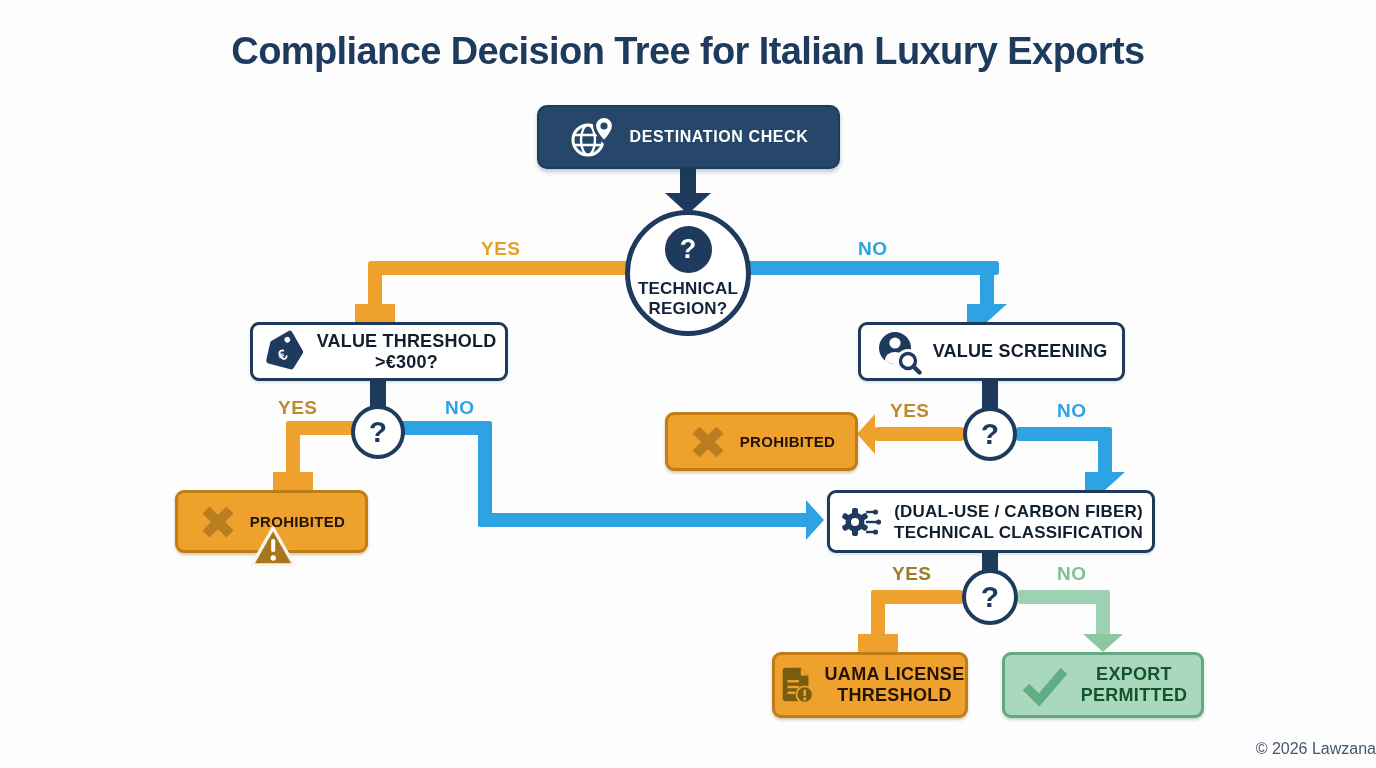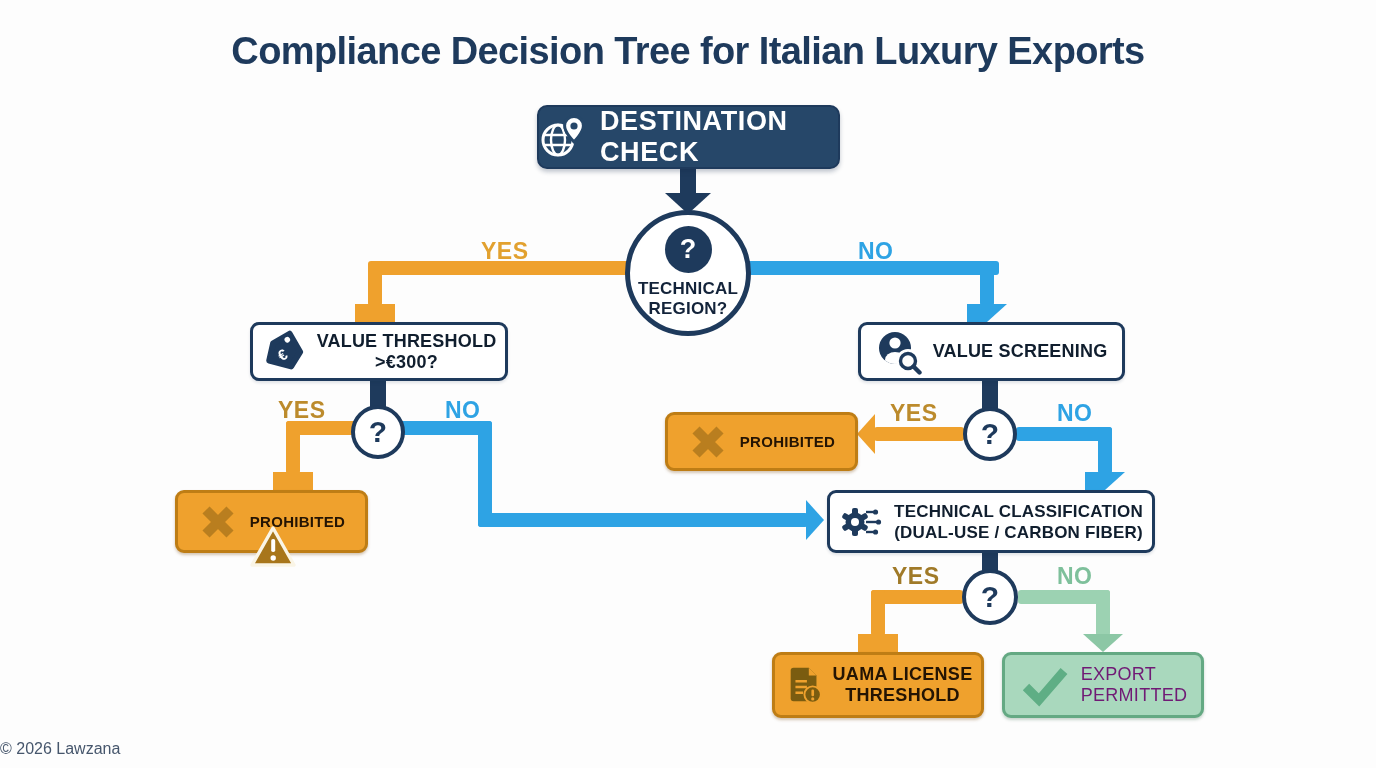--- a/index.html
+++ b/index.html
@@ -9,21 +9,21 @@
     font-family:"Liberation Sans","DejaVu Sans",sans-serif;
   }
   .stage{position:absolute;inset:0;}
 
   
   .title{
     position:absolute;left:0;top:30px;width:100%;text-align:center;
     font-size:38px;font-weight:700;letter-spacing:-0.6px;color:var(--navy);
   }
   .footer{
-    position:absolute;left:0;top:740px;width:100%;text-align:left;
+    position:absolute;left:0;top:740px;width:100%;text-align:right;
     font-size:16px;color:var(--footerColor);
   }
 
   
   .lh{position:absolute;height:14px;z-index:1;border-radius:3px;}
   .lv{position:absolute;width:14px;z-index:1;border-radius:3px;}
   .stem{position:absolute;width:16px;background:var(--navy);z-index:1;}
   .c-orange{background:var(--orange);}
   .c-blue{background:var(--blue);}
   .c-green{background:var(--greenLine);}
@@ -34,51 +34,51 @@
   .ar-left{border-top:20px solid transparent;border-bottom:20px solid transparent;border-right:18px solid;}
   .ar-down-big{border-left:23px solid transparent;border-right:23px solid transparent;border-top:21px solid;}
   .a-orange{border-top-color:var(--orange);border-left-color:var(--orange);border-right-color:var(--orange);}
   .a-blue{border-top-color:var(--blue);border-left-color:var(--blue);}
   .a-green{border-top-color:var(--greenArrow);}
   .a-navy{border-top-color:var(--navy);}
   .ar-left.a-orange{border-top-color:transparent;}
   .ar-right.a-blue{border-top-color:transparent;border-bottom-color:transparent;}
 
   
-  .elabel{position:absolute;font-size:23px;font-weight:700;letter-spacing:.5px;z-index:3;}
+  .elabel{position:absolute;font-size:19px;font-weight:700;letter-spacing:.5px;z-index:3;}
 
   
   .nbox{
     position:absolute;box-sizing:border-box;background:#fff;
     border:3px solid var(--navy);border-radius:9px;z-index:2;
     display:flex;align-items:center;justify-content:center;gap:11px;
     box-shadow:0 2px 3px rgba(20,40,70,.12);
   }
   .nbox .txt{font-weight:700;color:var(--ink);font-size:18px;line-height:21px;text-align:center;letter-spacing:.2px;}
   .headbox{
     position:absolute;box-sizing:border-box;background:var(--navyFill);
     border:2px solid var(--navy);border-radius:10px;z-index:2;
     display:flex;align-items:center;justify-content:center;gap:13px;
     box-shadow:0 3px 4px rgba(20,40,70,.25);
   }
-  .headbox .txt{font-weight:700;color:#fff;font-size:27px;letter-spacing:.6px;}
+  .headbox .txt{font-weight:700;color:#fff;font-size:16px;letter-spacing:.6px;}
   .obox{
     position:absolute;box-sizing:border-box;background:var(--orange);
     border:3px solid var(--orangeDark);border-radius:9px;z-index:2;
     display:flex;align-items:center;justify-content:center;gap:12px;
     box-shadow:0 2px 3px rgba(120,70,10,.3);
   }
   .obox .txt{font-weight:700;color:var(--boxTextDark);font-size:15px;line-height:22px;text-align:center;letter-spacing:.3px;}
   .gbox{
     position:absolute;box-sizing:border-box;background:var(--greenBox);
     border:3px solid var(--greenDark);border-radius:9px;z-index:2;
     display:flex;align-items:center;justify-content:center;gap:12px;
     box-shadow:0 2px 3px rgba(40,90,60,.25);
   }
-  .gbox .txt{font-weight:400;color:#701a75;font-size:19px;line-height:22px;letter-spacing:.3px;}
+  .gbox .txt{font-weight:700;color:#14532d;font-size:19px;line-height:22px;text-align:center;letter-spacing:.3px;}
 
   
   .qcircle{
     position:absolute;box-sizing:border-box;background:#fff;
     border:4px solid var(--navy);border-radius:50%;z-index:2;
     display:flex;align-items:center;justify-content:center;
     font-weight:700;color:var(--navy);font-size:30px;
   }
   .bigcircle{
     position:absolute;box-sizing:border-box;background:#fff;
@@ -261,30 +261,30 @@
             <path d="M27 33h7"></path>
         </g>
         <g style="fill:var(--navy);">
           <circle cx="36.5" cy="13" r="2.6"></circle>
             <circle cx="39.5" cy="23" r="2.6"></circle>
             <circle cx="36.5" cy="33" r="2.6"></circle>
         </g>
       </svg>
     </span>
     <span class="txt" style="font-size:17px;line-height:21px;">
+      <div>(DUAL-USE / CARBON FIBER)</div>
       <div>TECHNICAL CLASSIFICATION</div>
-      <div>(DUAL-USE / CARBON FIBER)</div>
     </span>
   </div>
 
   <div class="qcircle" style="left:962px;top:569px;width:56px;height:56px;">
       <span>?</span>
     </div>
 
-  <div class="obox" style="left:772px;top:652px;width:212px;height:66px;gap:7px;">
+  <div class="obox" style="left:772px;top:652px;width:196px;height:66px;gap:7px;">
     <span class="icon">
       <svg width="42" height="42" viewBox="0 0 44 44">
         <path d="M10 4h16l8 8v24a3 3 0 0 1-3 3H10a3 3 0 0 1-3-3V7a3 3 0 0 1 3-3z" style="fill:var(--docIcon);"></path>
         <path d="M26 4l8 8h-8z" style="fill:var(--orange);"></path>
         <path d="M12 18h12M12 24h12M12 30h8" style="stroke:var(--orange);" stroke-width="2.6" fill="none"></path>
         <circle cx="30" cy="32" r="8.6" style="fill:var(--docIcon);stroke:var(--orange);" stroke-width="2"></circle>
         <rect x="28.7" y="26.6" width="2.8" height="7.2" rx="1.3" style="fill:var(--orange);"></rect>
         <circle cx="30.1" cy="36.6" r="1.7" style="fill:var(--orange);"></circle>
       </svg>
     </span>

